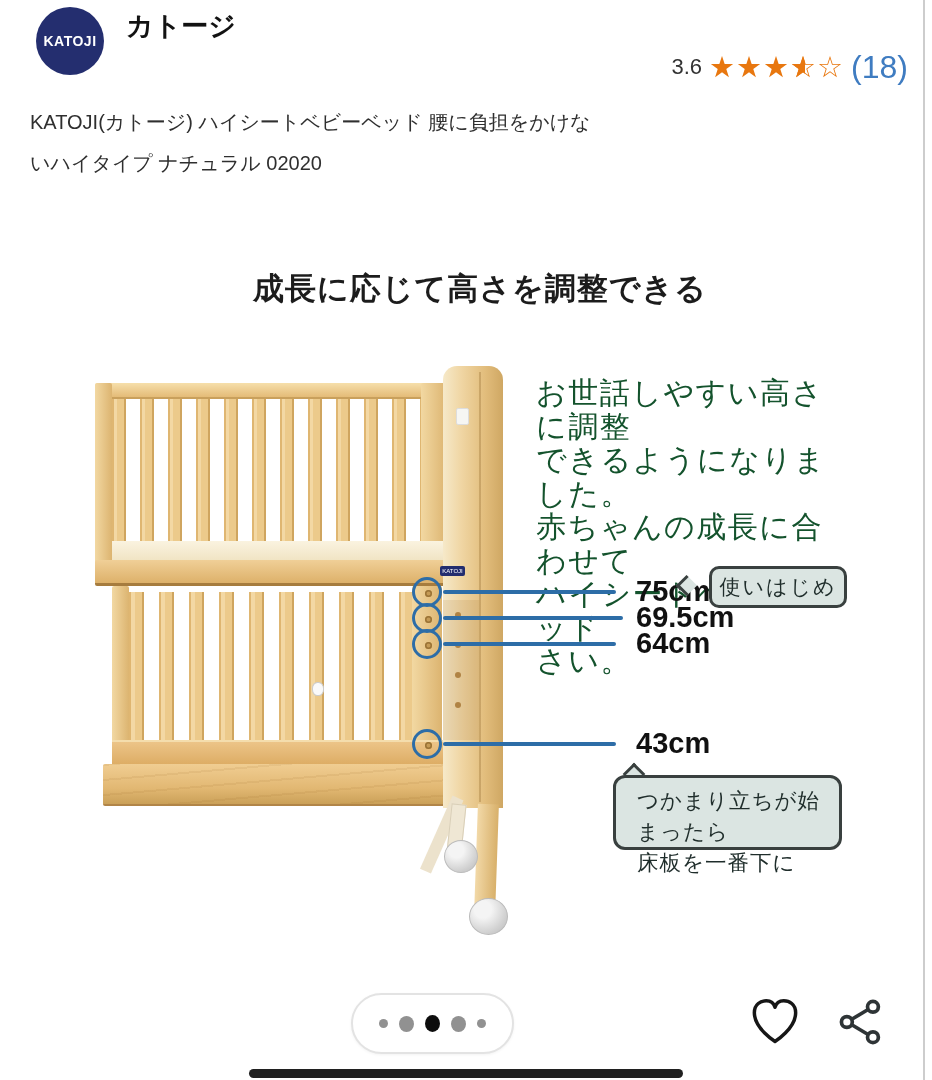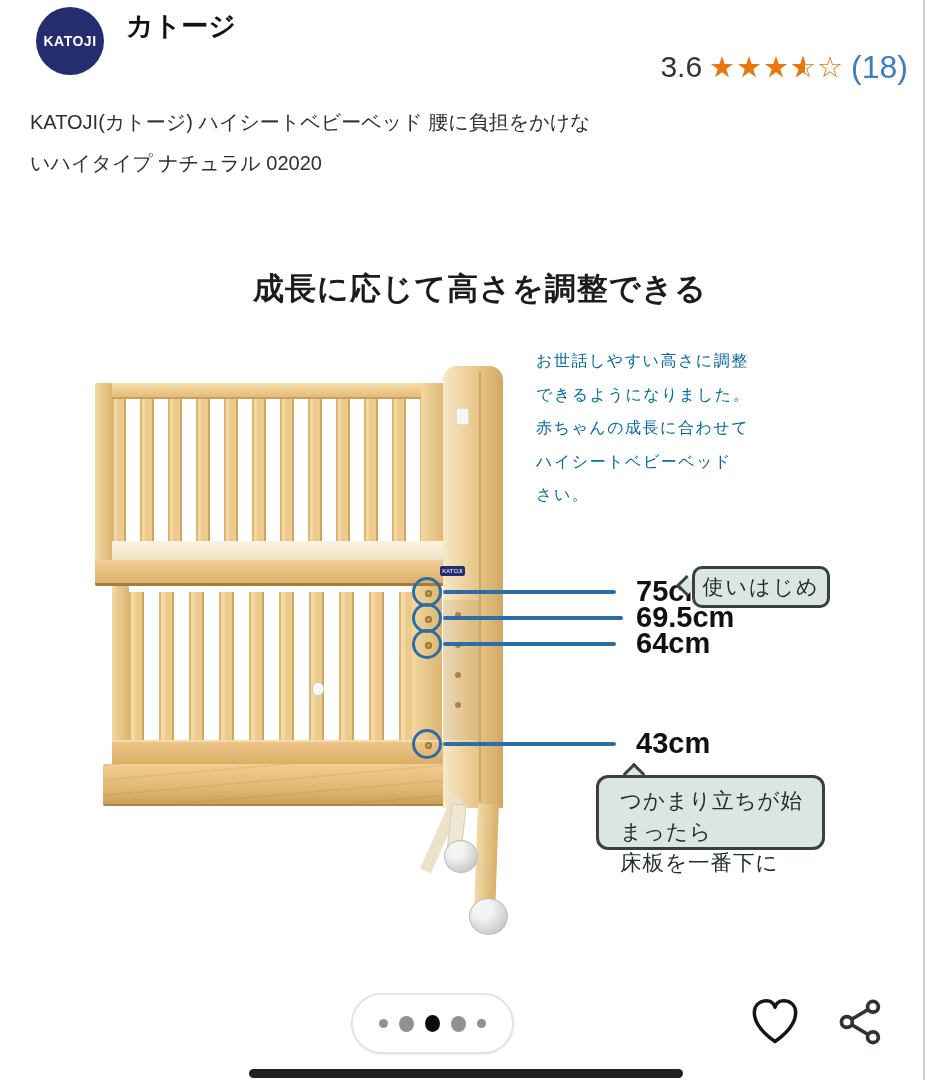--- a/index.html
+++ b/index.html
@@ -15,42 +15,42 @@
     position:absolute; left:36px; top:7px; width:68px; height:68px;
     border-radius:50%; background:#242e6f; display:flex; align-items:center; justify-content:center;
   }
   .logo-text { color:#fff; font-size:14px; font-weight:bold; letter-spacing:.5px; }
   .brand-name { position:absolute; left:126px; top:8px; font-size:27px; font-weight:bold; color:#121212; }
   .store-link { position:absolute; left:126px; top:49px; font-size:26px; color:#3f7cc1; cursor:pointer; }
   .rating-row {
     position:absolute; left:620px; top:48px; width:288px; height:38px;
     display:flex; align-items:center; justify-content:flex-end; gap:7px;
   }
-  .rating-score { font-size:30px; color:#333; }
+  .rating-score { font-size:22px; color:#333; }
   .stars { display:flex; font-size:29px; color:#e8770f; line-height:1; letter-spacing:1px;
            font-family:"DejaVu Sans",sans-serif; }
   .star-full::before { content:"★"; }
   .star-empty::before { content:"☆"; }
   .star-half { position:relative; display:inline-block; }
   .star-half::before { content:"☆"; }
   .star-half::after { content:"★"; position:absolute; left:0; top:0; width:55%; overflow:hidden; }
   .rating-count { font-size:32px; color:#3f7cc1; cursor:pointer; }
 
   
   .title-block { position:absolute; left:30px; top:102px; width:882px;
                  font-size:20px; line-height:41px; color:#2f2f2f; }
   .purchase-note { position:absolute; left:30px; top:193px; font-size:27px; color:#111; }
   .purchase-note b { font-weight:bold; }
 
   
   .figure { position:absolute; left:0; top:240px; width:852px; height:745px; background:#fff; }
   .fig-heading { position:absolute; left:14px; top:28px; width:932px; text-align:center;
                  font-size:31px; font-weight:bold; color:#1c1c1c; letter-spacing:1px; }
-  .intro { position:absolute; left:536px; top:104px; font-size:16px; line-height:33.5px;
-           color:#0369a1; letter-spacing:1.5px; }
+  .intro { position:absolute; left:536px; top:136px; font-size:30px; line-height:33.5px;
+           color:#14532d; letter-spacing:1.5px; }
 
   
   .wood-beam-top { position:absolute; left:95px; top:143px; width:352px; height:16px; border-radius:3px;
     background:linear-gradient(180deg,#f6dfab,#e4bb77); border-bottom:2px solid #c9a05c; }
   .post { position:absolute; background:linear-gradient(90deg,#f2d8a2,#dcb470); border-radius:2px; }
   .post-ul { left:95px; top:143px; width:17px; height:182px; }
   .post-ur { left:421px; top:143px; width:26px; height:182px; }
   .post-ll { left:112px; top:346px; width:17px; height:158px; }
   .post-lr { left:412px; top:346px; width:30px; height:160px; }
   .slats-upper { position:absolute; left:112px; top:158px; width:310px; height:150px;
@@ -97,21 +97,21 @@
   .caster-1 { left:444px; top:600px; width:34px; height:33px; }
   .caster-2 { left:469px; top:658px; width:39px; height:37px; }
 
   
   .ring { position:absolute; width:30px; height:30px; border:3.5px solid #2d6da7; border-radius:50%; }
   .ring .bolt { position:absolute; left:10px; top:10px; width:7px; height:7px; border-radius:50%;
     background:#c49a55; box-shadow:inset 0 0 0 1.5px #9a7336; }
   .mline { position:absolute; height:4px; background:#2d6da7; border-radius:2px; }
   .mlabel { position:absolute; left:636px; font-size:29px; font-weight:bold; color:#111; }
 
-  .callout { position:absolute; background:#dbe5e2; border:3px solid #39403f; color:#1f2d2b; }
+  .callout { position:absolute; background:#dbe5e2; border:3px solid #39403f; color:#1f2d2b;margin-left:17px; }
   .callout-top { left:692px; top:326px; width:138px; height:42px; border-radius:10px;
     display:flex; align-items:center; justify-content:center; font-size:21px; letter-spacing:2px; }
   .tail-left { position:absolute; left:679px; top:338px; width:15px; height:15px; background:#dbe5e2;
     border-left:3px solid #39403f; border-bottom:3px solid #39403f; transform:rotate(45deg); }
   .callout-bottom { left:596px; top:535px; width:229px; height:75px; border-radius:12px;
     padding:8px 0 0 21px; font-size:21.5px; line-height:31px; letter-spacing:1px; }
   .tail-up { position:absolute; left:626px; top:526px; width:16px; height:16px; background:#dbe5e2;
     border-left:3px solid #39403f; border-top:3px solid #39403f; transform:rotate(45deg); }
 
   

